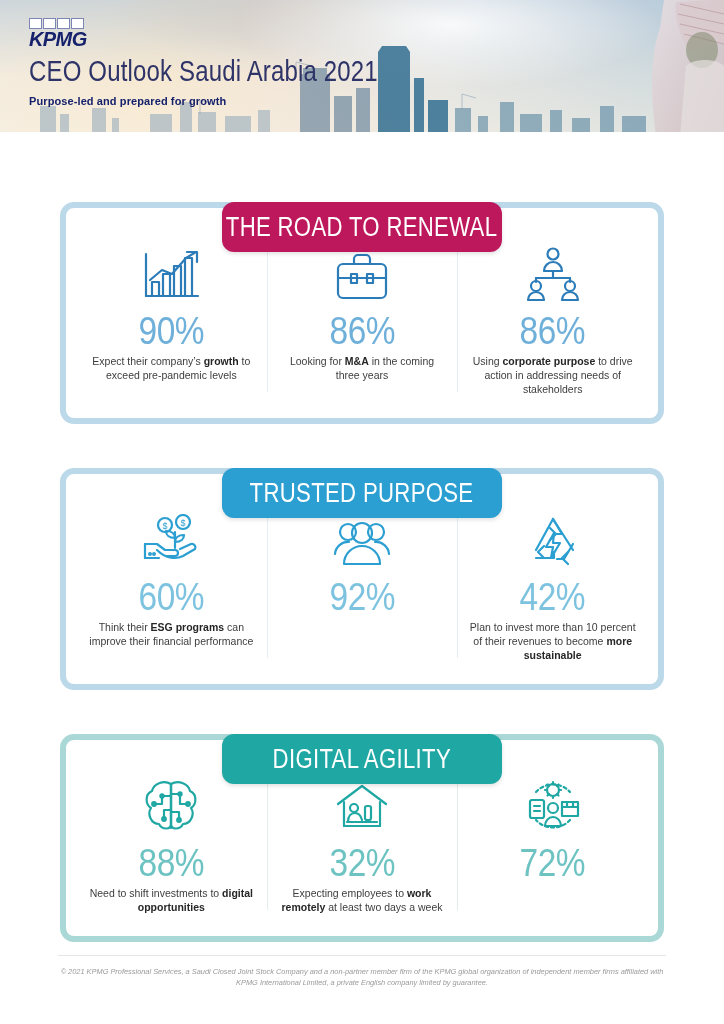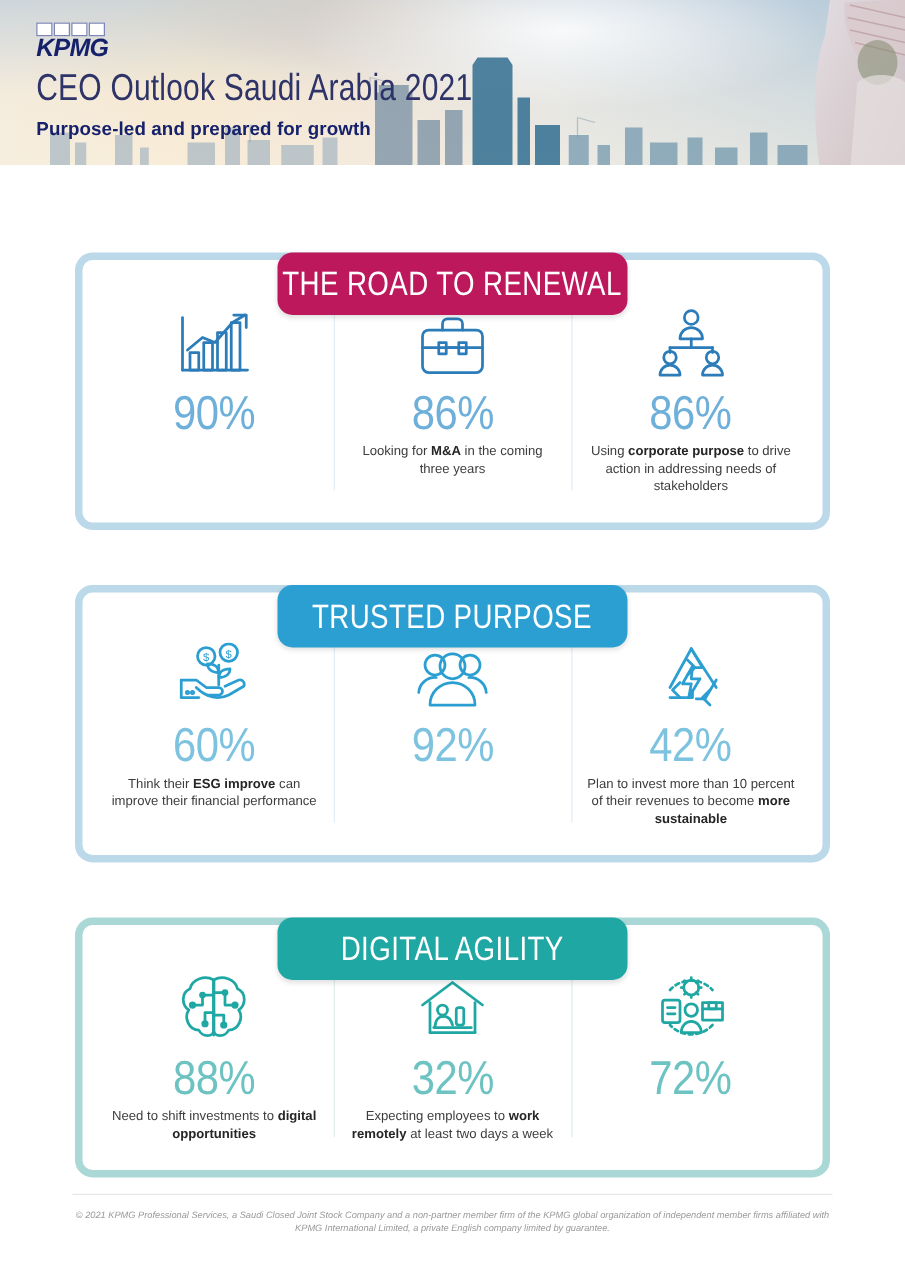--- a/index.html
+++ b/index.html
@@ -37,21 +37,21 @@
   .hdr-title {
     position:absolute; left:29px; top:55px;
     font-family:"Liberation Sans", sans-serif;
     font-size:30px; line-height:32px; font-weight:400;
     color:#2e3468; letter-spacing:.2px;
     transform: scaleX(.80); transform-origin: left center;
     white-space: nowrap;
   }
   .hdr-sub {
     position:absolute; left:29px; top:95px;
-    font-size:15px; font-weight:bold; color:#16216b; letter-spacing:.1px;
+    font-size:11px; font-weight:bold; color:#16216b; letter-spacing:.1px;
   }
   .hdr-rule { position:absolute; left:0; bottom:0; width:724px; height:4px; background:#ffffff; }
 
   
   .sections { position:absolute; top:136px; left:0; width:724px; }
   .section { position:relative; margin: 0 auto; width: 604px; }
   .section.s1 { margin-top: 66px; }
   .section.s2 { margin-top: 44px; }
   .section.s3 { margin-top: 44px; }
 
@@ -215,20 +215,21 @@
       <rect x="12" y="36" width="7" height="14"></rect>
                   <rect x="23" y="28" width="7" height="22"></rect>
       <rect x="34" y="20" width="7" height="30"></rect>
                   <rect x="45" y="12" width="7" height="38"></rect>
       <polyline points="10,34 22,24 32,28 46,12 56,6"></polyline>
                   <polyline points="47,6 57,6 57,16"></polyline>
                 </g>
               </svg>
             </div>
             <div class="pct blue">90%</div>
+            <div class="desc">Expect their company’s <b>growth</b> to exceed pre-pandemic levels</div>
           </div>
           <div class="cell">
             <div class="icon">
               <svg width="58" height="52" viewBox="0 0 58 52">
       <g fill="none" stroke="#2b7cb9" stroke-width="2.2" stroke-linecap="round" stroke-linejoin="round">
                   <rect x="5" y="14" width="48" height="34" rx="5"></rect>
       <path d="M21 14 V9 a4 4 0 0 1 4-4 h8 a4 4 0 0 1 4 4 v5"></path>
       <line x1="5" y1="28" x2="53" y2="28"></line>
                   <rect x="18" y="24" width="6" height="9"></rect>
                   <rect x="34" y="24" width="6" height="9"></rect>
@@ -280,21 +281,21 @@
       <path d="M6 30 h12 l8 6 h10 a3 3 0 0 1 0 6 h-9"></path>
       <path d="M18 36 c8 8 18 10 26 6 l12 -7 a3.5 3.5 0 0 0 -4 -5 l-11 5"></path>
       <line x1="6" y1="30" x2="6" y2="44"></line>
                   <line x1="6" y1="44" x2="20" y2="44"></line>
       <circle cx="11" cy="40" r=".9"></circle>
                   <circle cx="15" cy="40" r=".9"></circle>
                 </g>
               </svg>
             </div>
             <div class="pct lblue">60%</div>
-            <div class="desc">Think their <b>ESG improve</b> can improve their financial performance</div>
+            <div class="desc">Think their <b>ESG programs</b> can improve their financial performance</div>
           </div>
           <div class="cell">
             <div class="icon">
               <svg width="62" height="50" viewBox="0 0 62 50">
       <g fill="none" stroke="#2b9fd1" stroke-width="2.2" stroke-linecap="round" stroke-linejoin="round">
                   <circle cx="17" cy="14" r="8"></circle>
                   <circle cx="45" cy="14" r="8"></circle>
       <path d="M4 36 a13 13 0 0 1 14 -12"></path>
                   <path d="M58 36 a13 13 0 0 0 -14 -12"></path>
       <circle cx="31" cy="15" r="10"></circle>

